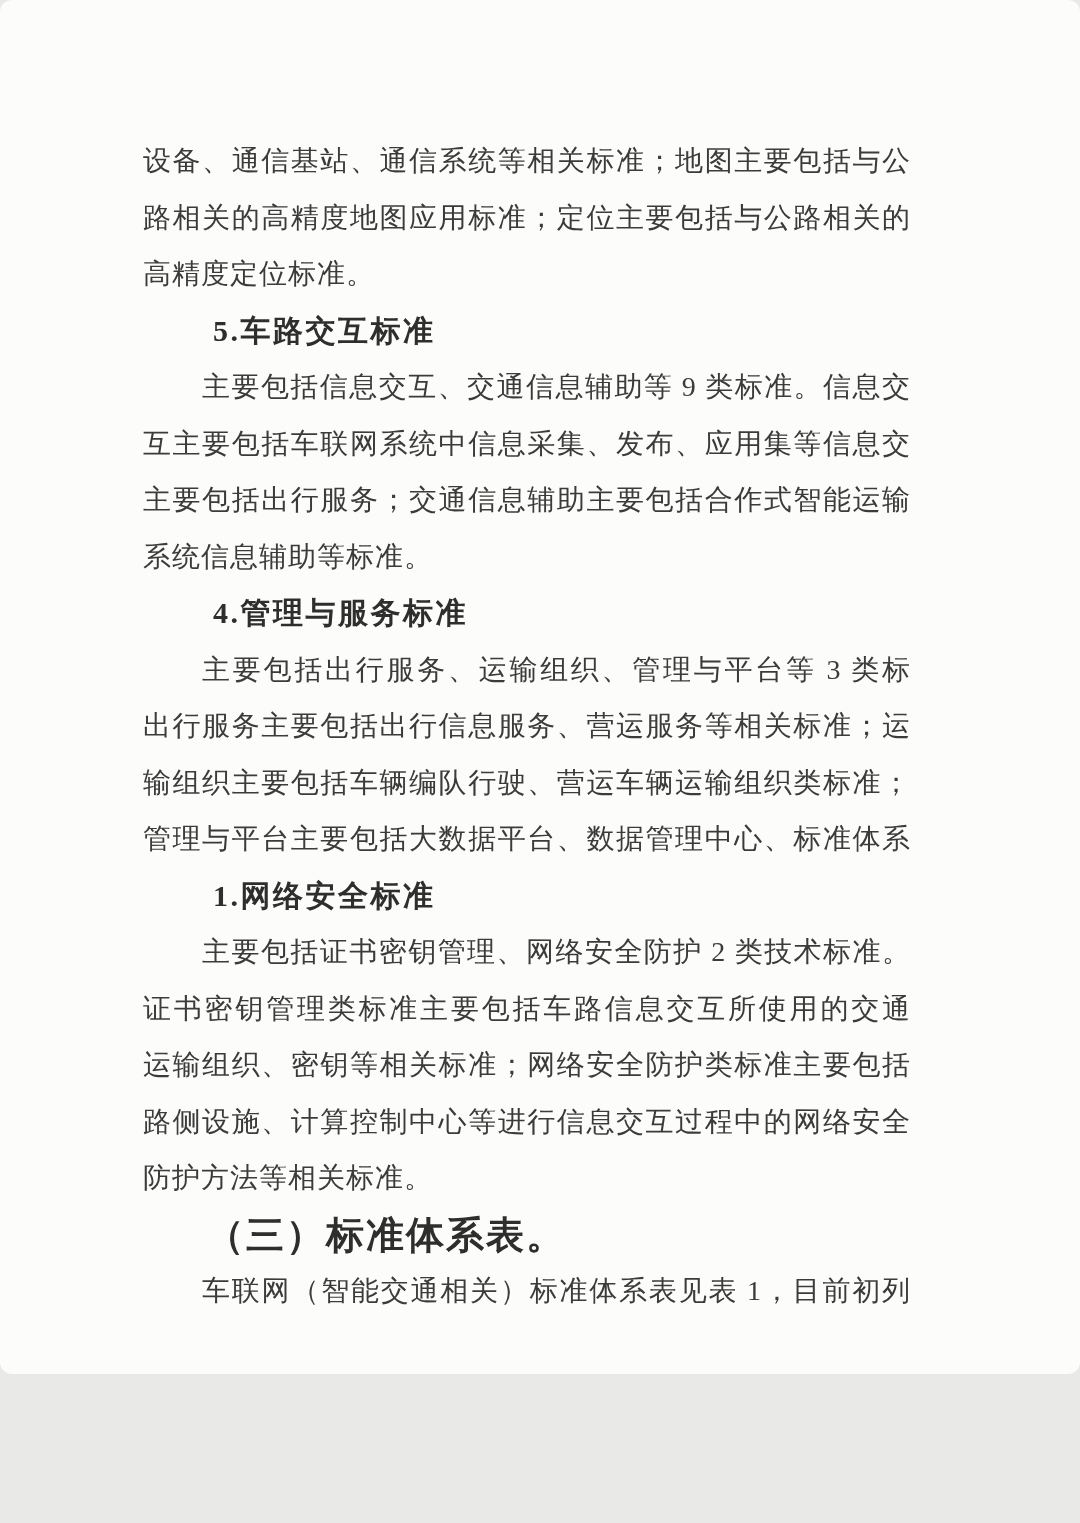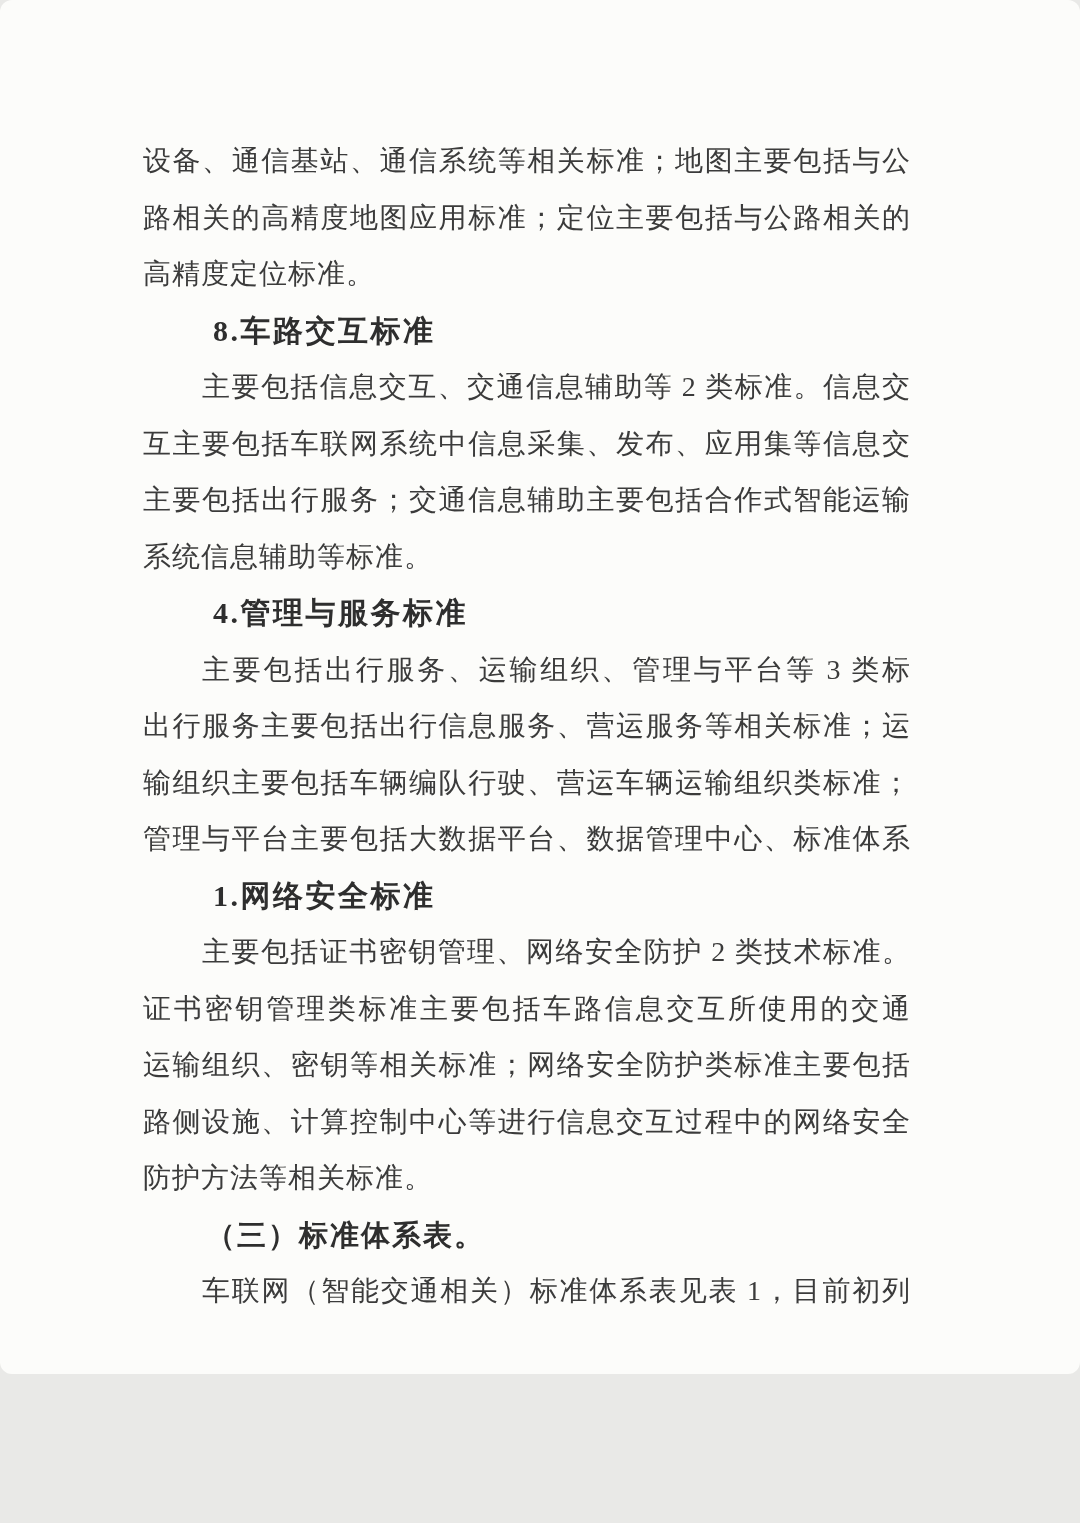--- a/index.html
+++ b/index.html
@@ -44,21 +44,21 @@
   .h {
     font-weight: 700;
     font-size: 30px;
     letter-spacing: 2.5px;
     color: #2e2e2e;
     text-indent: 70px;
   }
   
   .sh {
     font-weight: 700;
-    font-size: 29px;
+    font-size: 38px;
     letter-spacing: 2px;
     color: #2e2e2e;
     text-indent: 63px;
   }
   .footer {
     position: absolute;
     top: 1401px;
     left: 0;
     width: 100%;
     text-align: center;
@@ -82,22 +82,22 @@
 </style>
 </head>
 <body>
 
 <div class="page">
 
   <div class="text-block">
     <div class="line j">设备、通信基站、通信系统等相关标准；地图主要包括与公</div>
     <div class="line j">路相关的高精度地图应用标准；定位主要包括与公路相关的</div>
     <div class="line">高精度定位标准。</div>
-    <div class="line h">8.车路交互标准</div>
-    <div class="line j ind">主要包括信息交互、交通信息辅助等 2 类标准。信息交</div>
+    <div class="line h">5.车路交互标准</div>
+    <div class="line j ind">主要包括信息交互、交通信息辅助等 9 类标准。信息交</div>
     <div class="line j">互主要包括车联网系统中信息采集、发布、应用集等信息交</div>
     <div class="line j">主要包括出行服务；交通信息辅助主要包括合作式智能运输</div>
     <div class="line">系统信息辅助等标准。</div>
     <div class="line h">4.管理与服务标准</div>
     <div class="line j ind">主要包括出行服务、运输组织、管理与平台等 3 类标准。</div>
     <div class="line j">出行服务主要包括出行信息服务、营运服务等相关标准；运</div>
     <div class="line j">输组织主要包括车辆编队行驶、营运车辆运输组织类标准；</div>
     <div class="line j">管理与平台主要包括大数据平台、数据管理中心、标准体系表</div>
     <div class="line h">1.网络安全标准</div>
     <div class="line j ind">主要包括证书密钥管理、网络安全防护 2 类技术标准。</div>

